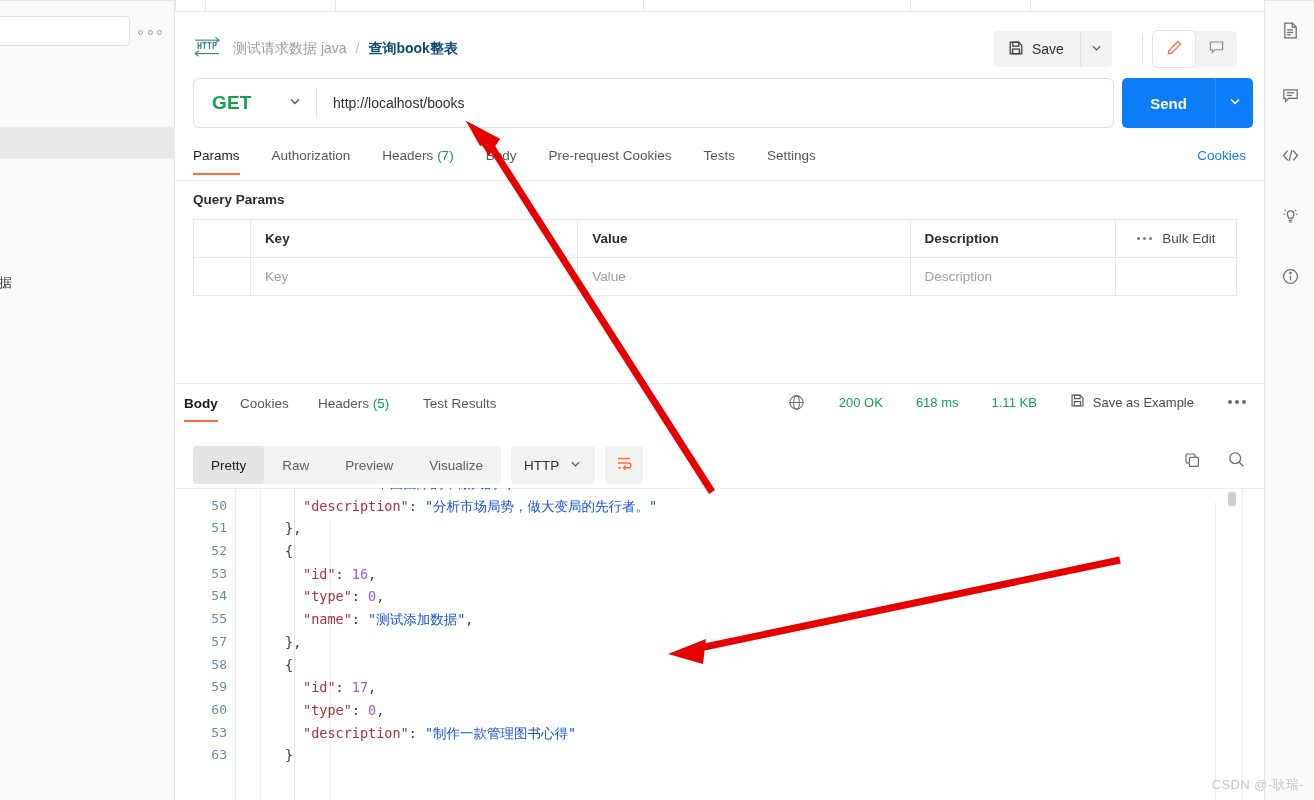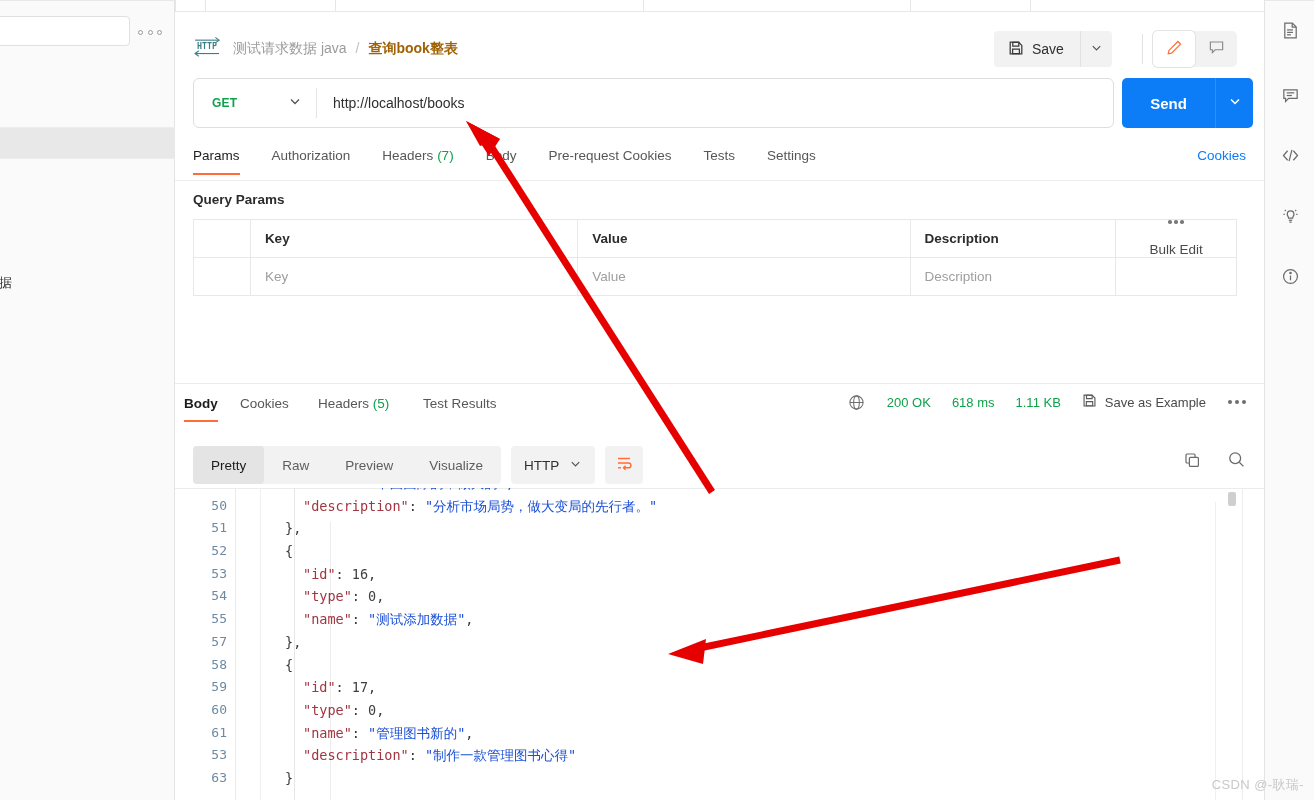--- a/index.html
+++ b/index.html
@@ -56,21 +56,21 @@
 
   
   .main { position: absolute; left: 175px; top: 12px; width: 1089px; height: 788px; background: #fff; }
 
   
   .hdr { position: absolute; left: 0; top: 0; width: 1089px; height: 66px; }
   .http-icon { position: absolute; left: 19px; top: 24px; width: 28px; height: 24px; }
   .bc { position: absolute; left: 58px; top: 28px; display: flex; align-items: flex-start; gap: 0; font-size: 14px; }
   .bc .crumb-muted { color: #9b9b9b; }
   .bc .crumb-sep { color: #c0c0c0; margin: 0 9px; }
-  .bc .crumb-cur { color: #a16207; font-weight: bold; }
+  .bc .crumb-cur { color: #0c4a6e; font-weight: bold; }
 
   .save-group { position: absolute; left: 819px; top: 19px; display: flex; height: 36px; }
   .save-btn {
     display: flex; align-items: center; gap: 8px;
     background: #f2f2f2; border: none; border-radius: 4px 0 0 4px;
     padding: 0 16px 0 14px; font-size: 14px; color: #2f2f2f; cursor: pointer;
     font-family: "Liberation Sans", sans-serif;
   }
   .save-caret {
     width: 32px; background: #f2f2f2; border-left: 1px solid #e2e2e2;
@@ -78,21 +78,21 @@
   }
   .vdiv { position: absolute; left: 967px; top: 22px; width: 1px; height: 30px; background: #e2e2e2; }
   .icon-pair { position: absolute; left: 978px; top: 19px; display: flex; height: 36px; background: #f2f2f2; border-radius: 5px; }
   .ip-btn { width: 42px; height: 36px; display: flex; align-items: center; justify-content: center; cursor: pointer; border-radius: 5px; }
   .ip-btn.active { background: #ffffff; box-shadow: 0 0 0 1px #e3e3e3; }
 
   
   .urlbar { position: absolute; left: 18px; top: 66px; width: 921px; height: 50px;
             border: 1px solid #dededb; border-radius: 6px; display: flex; align-items: center; background: #fff; }
   .method { width: 122px; height: 48px; display: flex; align-items: center; justify-content: space-between; padding: 0 14px 0 18px; cursor: pointer; }
-  .method-label { font-size: 12px; font-weight: bold; color: #10a14b; letter-spacing: .2px; text-align: right; }
+  .method-label { font-size: 19px; font-weight: bold; color: #10a14b; letter-spacing: .2px; text-align: right; }
   .method-div { width: 1px; height: 30px; background: #e4e4e4; }
   .url-input { flex: 1; height: 48px; border: none; outline: none; font-size: 14px; color: #2f2f2f;
                padding: 0 16px; background: transparent; font-family: "Liberation Sans", sans-serif; }
   .send-group { position: absolute; left: 947px; top: 66px; display: flex; height: 50px; }
   .send-btn { width: 93px; background: #0d7df7; color: #fff; border: none; border-radius: 5px 0 0 5px;
               font-size: 15px; font-weight: bold; cursor: pointer; font-family: "Liberation Sans", sans-serif; }
   .send-caret { width: 38px; background: #0d7df7; border-left: 1px solid #2f8ef8; border-radius: 0 5px 5px 0;
                 display: flex; align-items: center; justify-content: center; cursor: pointer; }
 
   
@@ -106,38 +106,38 @@
 
   
   .qp-title { position: absolute; left: 18px; top: 180px; font-size: 13.5px; font-weight: bold; color: #2c2c2c; }
   .qp-table { position: absolute; left: 18px; top: 207px; width: 1044px; border: 1px solid #e8e8e8; border-bottom: none; }
   .qp-row { display: flex; height: 38px; border-bottom: 1px solid #e8e8e8; }
   .qp-cell { display: flex; align-items: center; font-size: 13.5px; padding: 0 14px; border-right: 1px solid #e8e8e8; }
   .qp-cell.checkcol { width: 57px; padding: 0; }
   .qp-cell.keycol { width: 328px; }
   .qp-cell.valcol { width: 333px; }
   .qp-cell.desccol { width: 206px; }
-  .qp-cell.bulkcol { width: 120px; border-right: none; justify-content: space-between; gap: 10px; flex-direction: column; }
+  .qp-cell.bulkcol { width: 120px; border-right: none; justify-content: center; gap: 10px; }
   .qp-head .qp-cell { font-weight: bold; color: #2c2c2c; }
   .qp-body .qp-cell { color: #9e9e9e; }
   .bulk-dots { display:flex; gap:2.5px; align-items:center; }
   .bulk-dots i { width:3.5px; height:3.5px; border-radius:50%; background:#7a7a7a; display:block; }
   .bulk-label { font-size: 13.5px; color: #4a4a4a; font-weight: normal; cursor: pointer; }
 
   
   .resp-sep { position: absolute; left: 0; top: 371px; width: 1089px; height: 1px; background: #ececec; }
 
   
   .resp-tabs { position: absolute; left: 0; top: 376px; width: 1089px; height: 42px; }
   .rsp-t { position: absolute; font-size: 13.5px; color: #575757; padding-bottom: 11px; cursor: pointer; top: 8px; }
   .rsp-t.active { color: #1c1c1c; font-weight: bold; }
   .rsp-t.active::after { content:""; position:absolute; left:0; right:0; bottom:0; height:2px; background:#ff6c37; }
   .rsp-t .cnt { color: #10a14b; font-weight: normal; }
 
-  .meta { position: absolute; right: 18px; top: 381px; display: flex; align-items: center; gap: 4px; }
+  .meta { position: absolute; right: 18px; top: 381px; display: flex; align-items: center; gap: 16px; }
   .meta .globe { margin-right: 18px; display:flex; align-items:center; }
   .meta .m-item { font-size: 13px; color: #10a14b; margin-right: 17px; white-space: nowrap; }
   .meta .savex { display: flex; align-items: center; gap: 8px; font-size: 13px; color: #4a4a4a; margin-right: 18px; cursor:pointer; }
   .meta .dots3 { display:flex; gap:3px; align-items:center; cursor:pointer; }
   .meta .dots3 i { width:4px; height:4px; border-radius:50%; background:#6e6e6e; display:block; }
 
   
   .viewbar { position: absolute; left: 18px; top: 434px; display: flex; align-items: center; gap: 10px; }
   .seg { display: flex; background: #f2f2f2; border-radius: 4px; height: 38px; align-items: center; }
   .seg-item { height: 38px; display: flex; align-items: center; padding: 0 18px; font-size: 13.5px; color: #5e5e5e; cursor: pointer; border-radius: 4px; }
@@ -156,21 +156,21 @@
   .gutter-rule2 { position: absolute; left: 85px; top: 0; width: 1px; height: 324px; background: #f0f0f0; }
   .indent-guide { position: absolute; left: 119px; top: 0; width: 1px; height: 324px; background: #e6e6e6; }
   .indent-guide2 { position: absolute; left: 155px; top: 34px; width: 1px; height: 290px; background: #ececec; }
   .code-lines { position: absolute; left: 0; top: -16px; width: 1089px;
                 font-family: "DejaVu Sans Mono", monospace; font-size: 13.5px; line-height: 22.7px; }
   .cl { position: relative; height: 22.7px; white-space: pre; }
   .ln { position: absolute; left: 0; width: 52px; text-align: right; color: #6d8aa3; font-size: 13px; }
   .ct { position: absolute; left: 128px; }
   .k { color: #a13540; }
   .s { color: #1a4fd6; }
-  .n { color: #404040; }
+  .n { color: #8b5cf6; }
   .p { color: #3a3a3a; }
   .code-vscroll { position: absolute; right: 28px; top: 4px; width: 8px; height: 14px; background: #cfcfcf; border-radius: 2px; }
   .code-right-rule { position: absolute; right: 21px; top: 0; width: 1px; height: 324px; background: #ededed; }
   .code-rule-b { position: absolute; right: 48px; top: 14px; width: 1px; height: 310px; background: #f0f0f0; }
 
   
   .watermark { position: absolute; right: 10px; bottom: 6px; font-size: 13px; color: #c9c9c9; letter-spacing: .4px; }
 
   
   .arrows { position: absolute; left: 0; top: 0; width: 1314px; height: 800px; pointer-events: none; }
@@ -414,21 +414,20 @@
           <div class="cl"><span class="ln">50</span><span class="ct"><span class="k">"description"</span><span class="p">: </span><span class="s">"分析市场局势，做大变局的先行者。"</span></span></div>
           <div class="cl"><span class="ln">51</span><span class="ct" style="left: 110px;"><span class="p">},</span></span></div>
           <div class="cl"><span class="ln">52</span><span class="ct" style="left: 110px;"><span class="p">{</span></span></div>
           <div class="cl"><span class="ln">53</span><span class="ct"><span class="k">"id"</span><span class="p">: </span><span class="n">16</span><span class="p">,</span></span></div>
           <div class="cl"><span class="ln">54</span><span class="ct"><span class="k">"type"</span><span class="p">: </span><span class="n">0</span><span class="p">,</span></span></div>
           <div class="cl"><span class="ln">55</span><span class="ct"><span class="k">"name"</span><span class="p">: </span><span class="s">"测试添加数据"</span><span class="p">,</span></span></div>
           <div class="cl"><span class="ln">57</span><span class="ct" style="left: 110px;"><span class="p">},</span></span></div>
           <div class="cl"><span class="ln">58</span><span class="ct" style="left: 110px;"><span class="p">{</span></span></div>
           <div class="cl"><span class="ln">59</span><span class="ct"><span class="k">"id"</span><span class="p">: </span><span class="n">17</span><span class="p">,</span></span></div>
           <div class="cl"><span class="ln">60</span><span class="ct"><span class="k">"type"</span><span class="p">: </span><span class="n">0</span><span class="p">,</span></span></div>
-          <div class="cl"><span class="ln">61</span><span class="ct"><span class="k">"name"</span><span class="p">: </span><span class="s">"管理图书新的"</span><span class="p">,</span></span></div>
           <div class="cl"><span class="ln">53</span><span class="ct"><span class="k">"description"</span><span class="p">: </span><span class="s">"制作一款管理图书心得"</span></span></div>
           <div class="cl"><span class="ln">63</span><span class="ct" style="left: 110px;"><span class="p">}</span></span></div>
         </div>
       <div class="code-right-rule"></div>
       <div class="code-rule-b"></div>
       <div class="code-vscroll"></div>
     </div>
   </div>
 
   <div class="right-rail">

